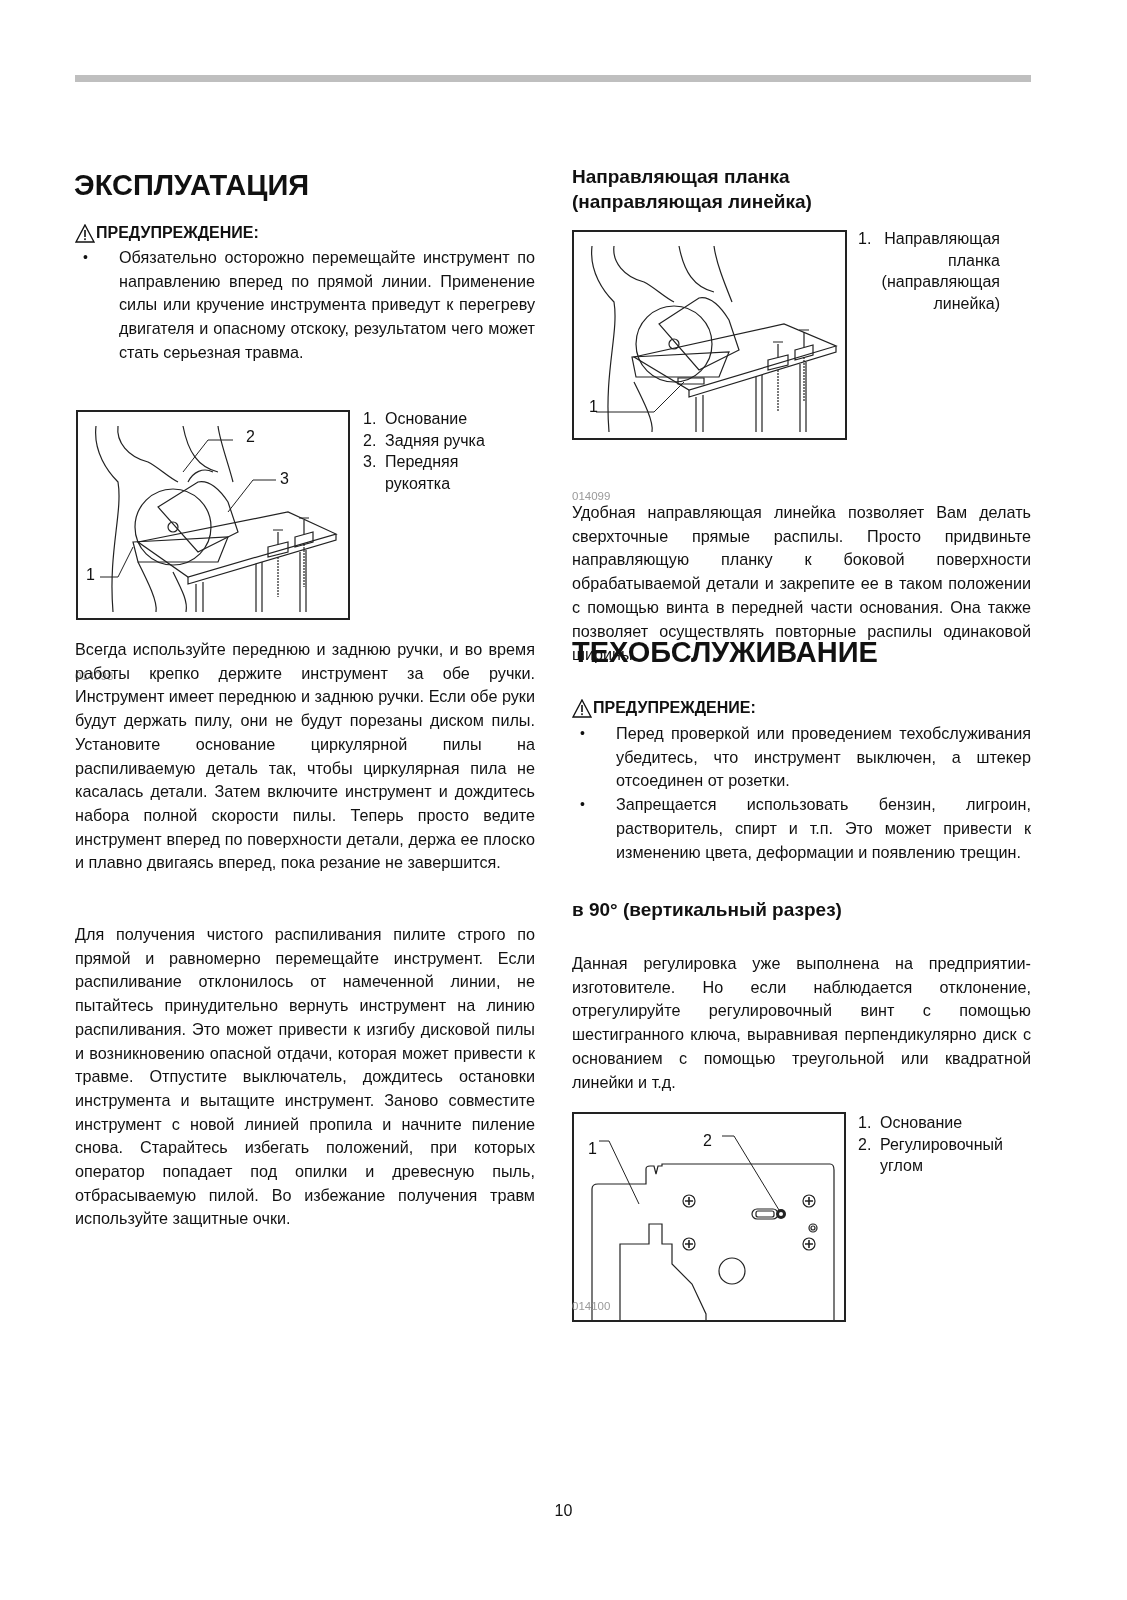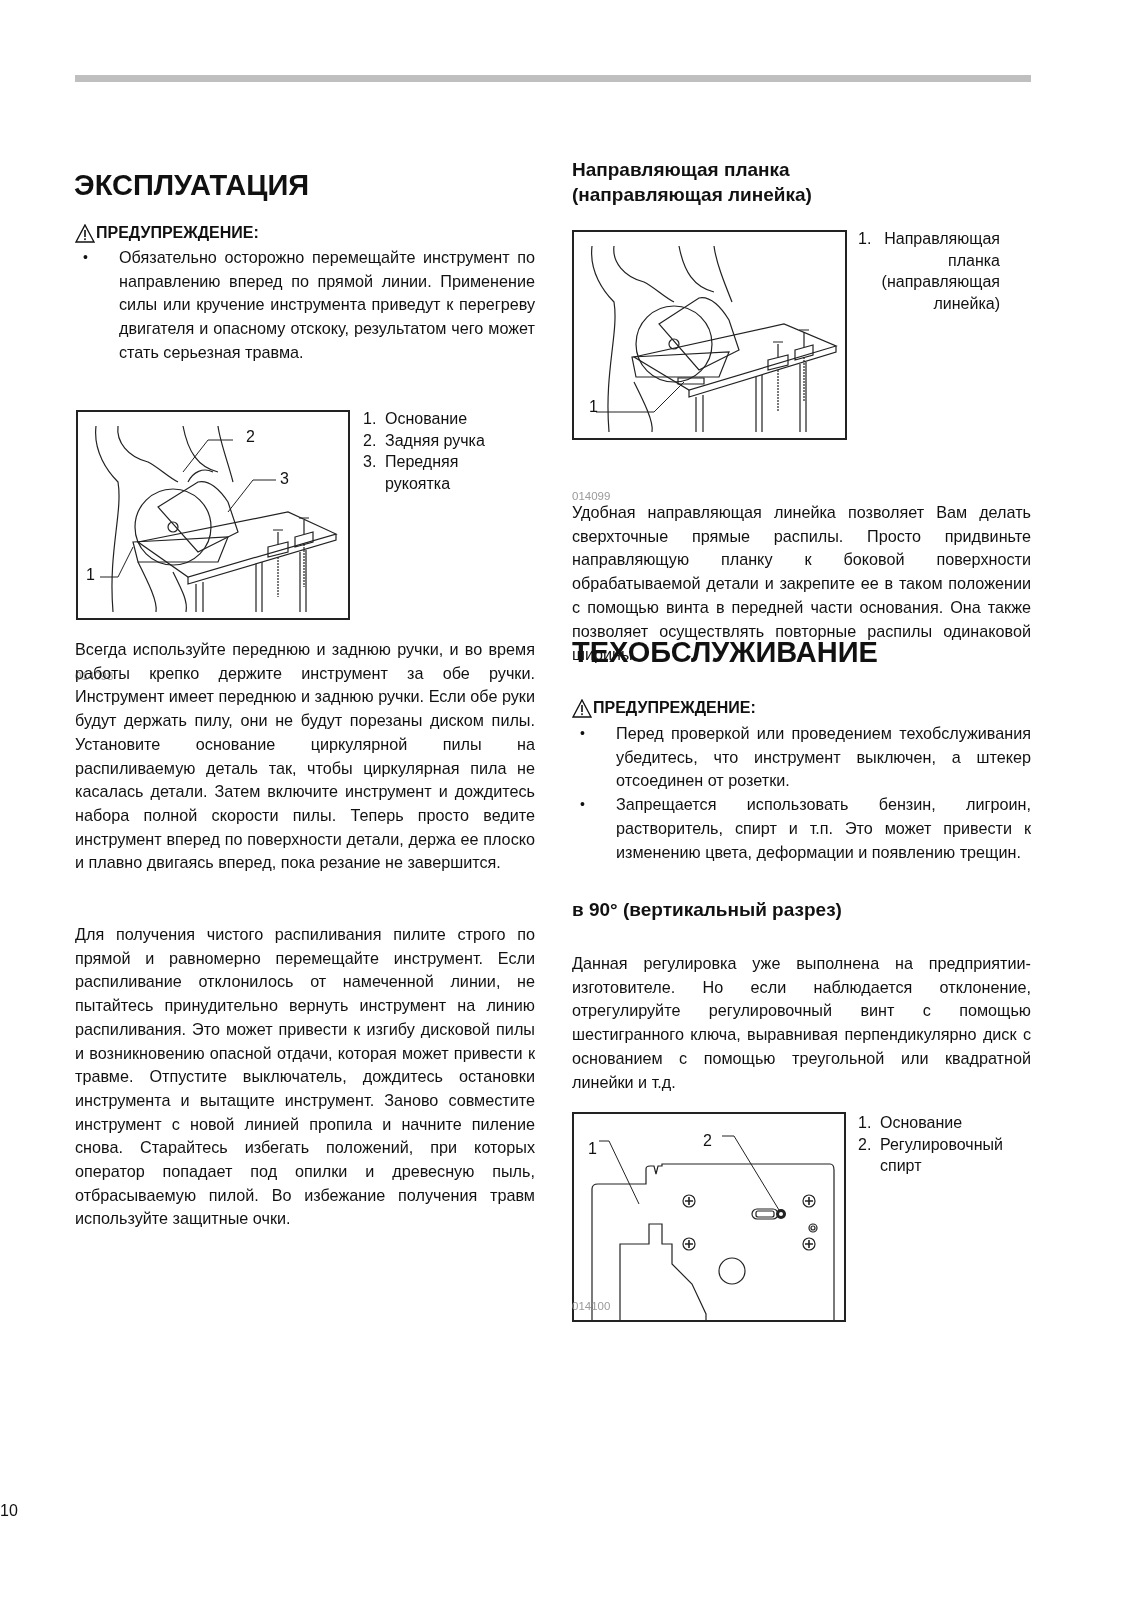--- a/index.html
+++ b/index.html
@@ -16,21 +16,21 @@
   ul.bullets { list-style: none; margin: 0; padding: 0; }
   ul.bullets li { position: relative; padding-left: 44px; font-size: 16.2px; line-height: 23.7px; text-align: justify; }
   ul.bullets li .dot { position: absolute; left: 8px; top: 0; font-size: 14px; }
   .fig { position: absolute; border: 2px solid #222; background: #fff; }
   .fig svg { display: block; }
   .figcode { position: absolute; font-size: 11.5px; color: #9a9a9a; margin-top: 48px; }
   .legend { position: absolute; font-size: 16px; line-height: 21.5px; }
   .legend .item { display: flex; }
   .legend .num { width: 22px; flex: none; }
   .callout { position: absolute; font-size: 16px; }
-  .pagenum { position: absolute; left: 0; width: 1127px; top: 1502px; font-size: 16px; }
+  .pagenum { position: absolute; left: 0; width: 1127px; top: 1502px; text-align: center; font-size: 16px; }
 </style>
 </head>
 <body>
 
 <div class="topbar"></div>
 
 <h1 class="h1 abs" style="left:74px; top:160px;margin-top:8px;">ЭКСПЛУАТАЦИЯ</h1>
 
 <div class="warn abs" style="left:75px; top:223px;">
   <svg width="20" height="19" viewBox="0 0 20 19">
@@ -99,21 +99,21 @@
       <span class="num">3.</span>
       <span style="width:90px;">Передняя рукоятка</span>
     </div>
 </div>
 
 <span class="figcode" style="left:75px; top:622px;">014098</span>
 
 <p class="p abs" style="left:75px; top:638px; width:460px;">Всегда используйте переднюю и заднюю ручки, и во время работы крепко держите инструмент за обе ручки. Инструмент имеет переднюю и заднюю ручки. Если обе руки будут держать пилу, они не будут порезаны диском пилы. Установите основание циркулярной пилы на распиливаемую деталь так, чтобы циркулярная пила не касалась детали. Затем включите инструмент и дождитесь набора полной скорости пилы. Теперь просто ведите инструмент вперед по поверхности детали, держа ее плоско и плавно двигаясь вперед, пока резание не завершится.</p>
 <p class="p abs" style="left:75px; top:923px; width:460px;">Для получения чистого распиливания пилите строго по прямой и равномерно перемещайте инструмент. Если распиливание отклонилось от намеченной линии, не пытайтесь принудительно вернуть инструмент на линию распиливания. Это может привести к изгибу дисковой пилы и возникновению опасной отдачи, которая может привести к травме. Отпустите выключатель, дождитесь остановки инструмента и вытащите инструмент. Заново совместите инструмент с новой линией пропила и начните пиление снова. Старайтесь избегать положений, при которых оператор попадает под опилки и древесную пыль, отбрасываемую пилой. Во избежание получения травм используйте защитные очки.</p>
 
-<div class="abs" style="left:572px; top:157px;">
+<div class="abs" style="left:572px; top:164px;">
   <div class="h2">Направляющая планка</div>
   <div class="h2">(направляющая линейка)</div>
 </div>
 
 <div class="fig" style="left:572px; top:230px; width:271px; height:206px;">
   <svg width="271" height="206" viewBox="0 0 271 206">
     <g fill="none" stroke="#222" stroke-width="1.2">
       <path d="M18 14 C 15 40, 30 60, 40 70 C 45 100, 30 140, 35 200"></path>
       <path d="M40 14 C 38 30, 50 45, 70 50 C 80 55, 90 65, 100 70"></path>
       <path d="M105 14 C 110 40, 120 55, 140 60"></path>
@@ -205,19 +205,19 @@
 <span class="callout" style="left:588px; top:1140px;">1</span>
 <span class="callout" style="left:703px; top:1132px;">2</span>
 
 <div class="legend" style="left:858px; top:1112px; width:175px;">
   <div class="item">
       <span class="num">1.</span>
       <span>Основание</span>
     </div>
   <div class="item">
       <span class="num">2.</span>
-      <span style="width:140px;">Регулировочный спирт</span>
+      <span style="width:140px;">Регулировочный углом</span>
     </div>
 </div>
 
 <span class="figcode" style="left:572px; top:1252px;">014100</span>
 
 <div class="pagenum">10</div>
 
 </body></html>

